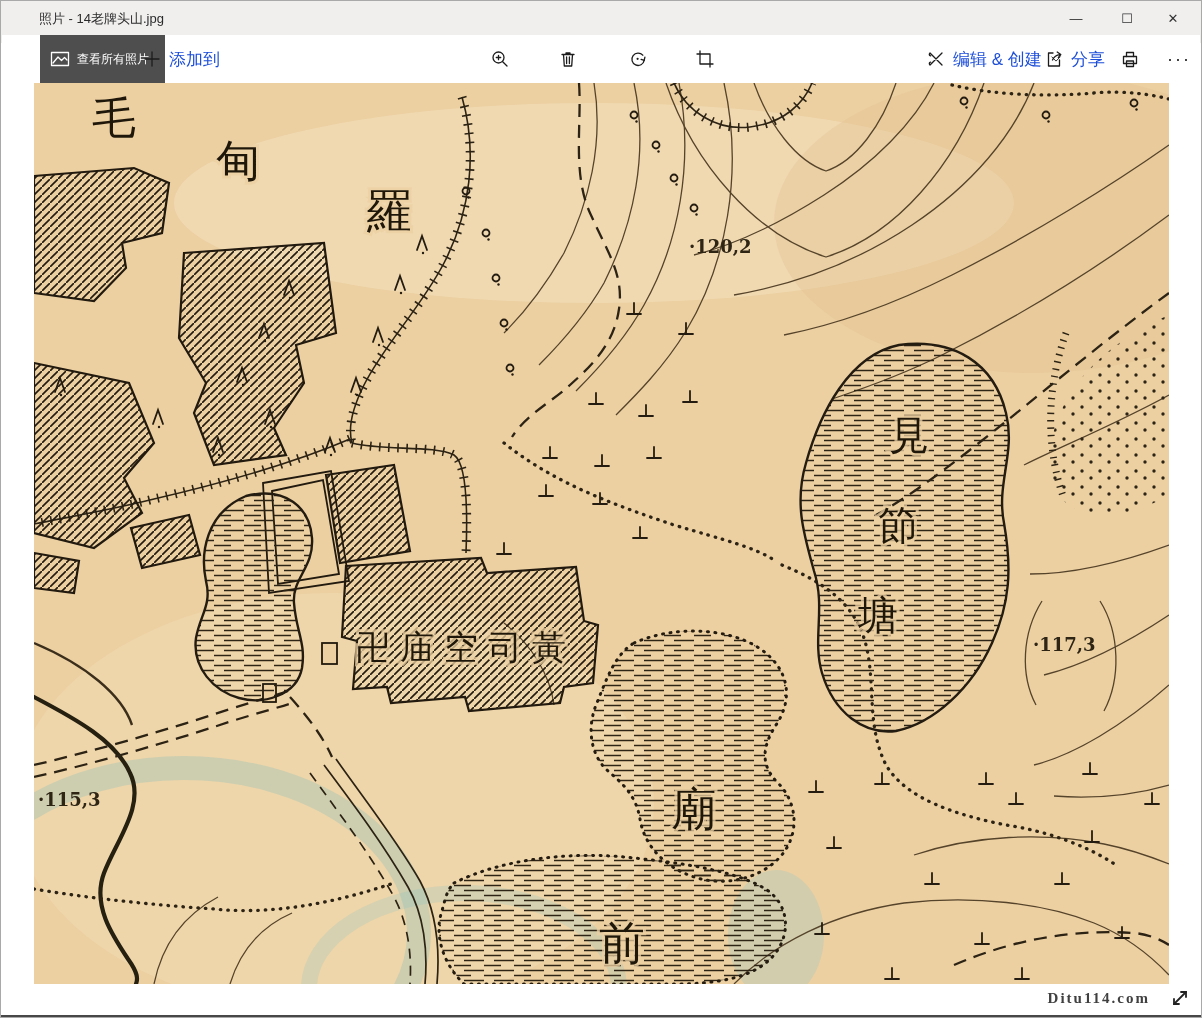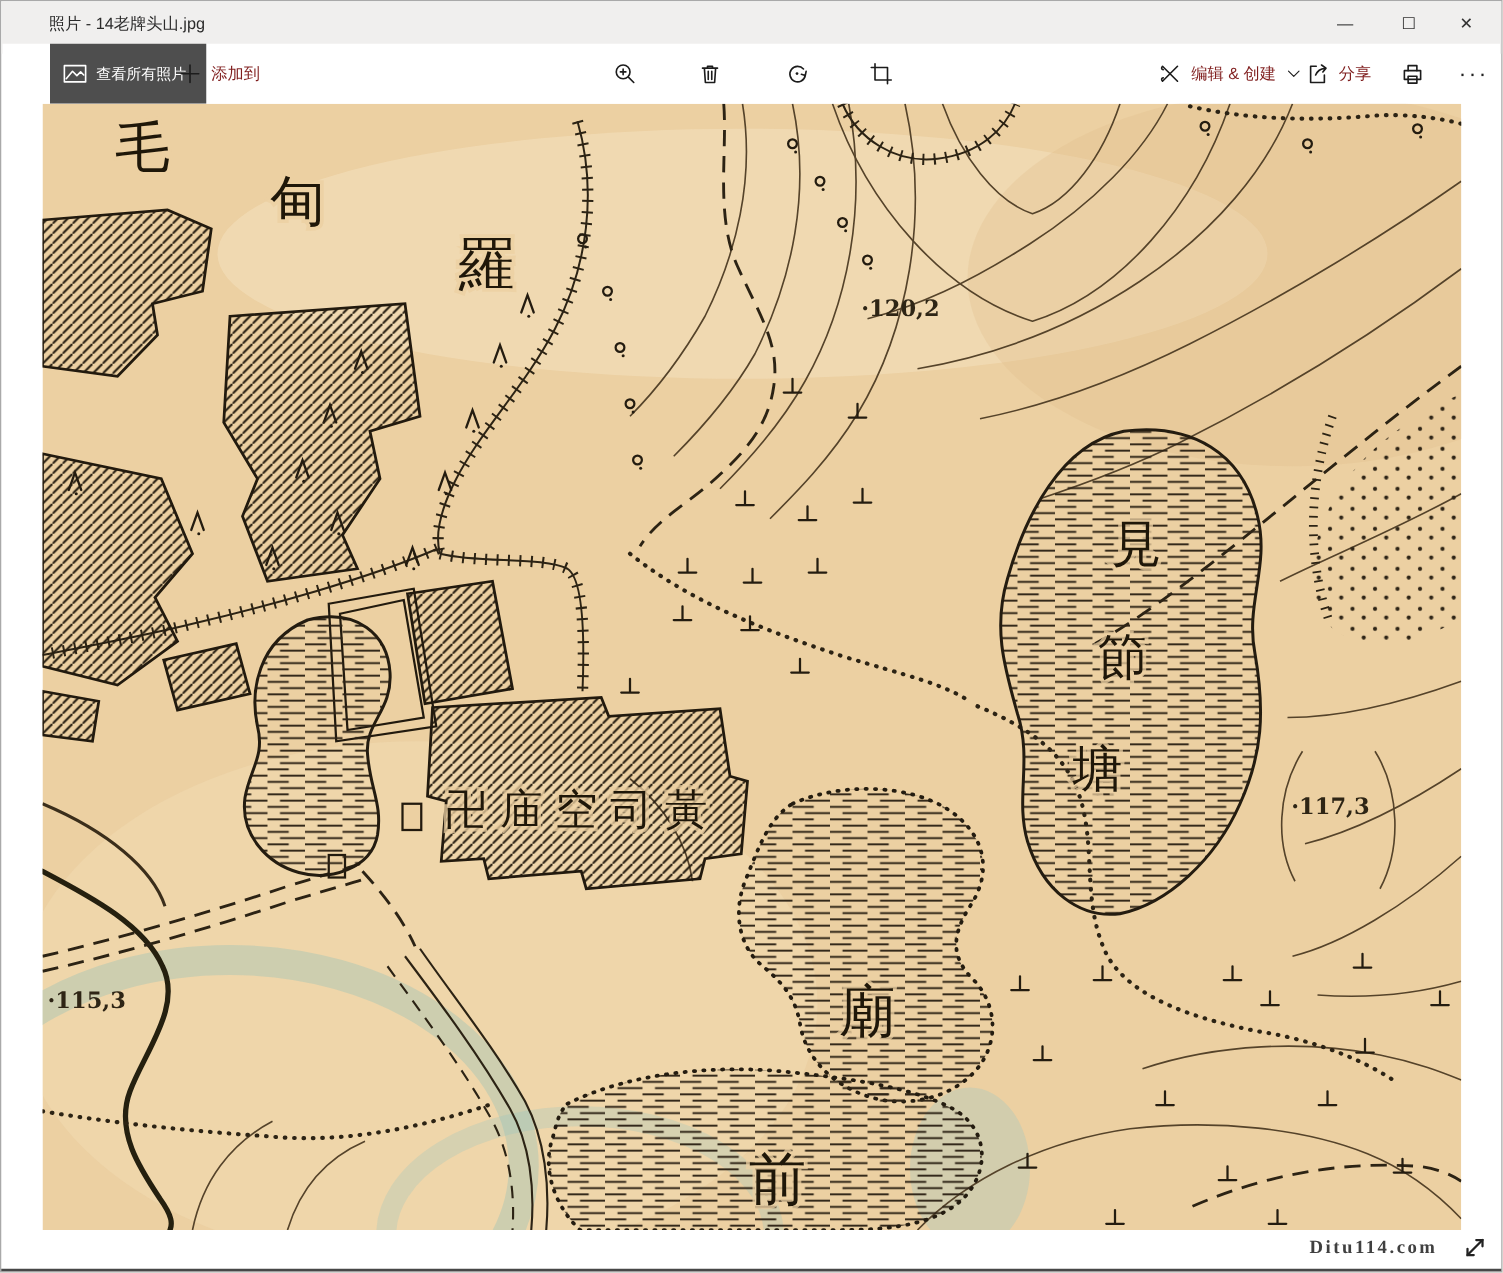--- a/index.html
+++ b/index.html
@@ -8,22 +8,22 @@
   
   #titlebar{position:absolute;left:0;top:0;right:0;height:42px;background:#f0efee;padding-left:12px;}
   #app-title{position:absolute;left:38px;top:9px;font-size:13px;color:#2b2b2b;}
   .winctl{position:absolute;top:0;width:46px;height:34px;display:flex;align-items:center;
     justify-content:center;font-size:13px;color:#333;}
   #btn-min{right:102px}#btn-max{right:51px}#btn-close{right:5px}
   
   #toolbar{position:absolute;left:1px;top:34px;right:1px;height:48px;background:#fff;}
   #see-all{position:absolute;left:0;top:0;width:125px;height:48px;background:#4e4e4e;color:#fff;
     display:flex;align-items:center;gap:7px;padding-left:10px;box-sizing:border-box;font-size:12px;cursor:pointer;margin-left:38px;}
-  .tbtn{position:absolute;top:0;height:48px;display:flex;align-items:center;gap:7px;color:#7f1d1d;
-    font-size:13px;cursor:pointer;}
+  .tbtn{position:absolute;top:0;height:48px;display:flex;align-items:center;gap:7px;color:#1d4ed8;
+    font-size:17px;cursor:pointer;}
   .icon20{width:20px;height:20px;display:block;}
   .icon20 *{stroke:#1c1c1c;stroke-width:1.3;fill:none;stroke-linecap:round;stroke-linejoin:round;}
   #see-all .icon20 *{stroke:#fff;}
   #btn-add{left:140px}
   #btn-zoom{left:488px}#btn-del{left:556px}#btn-rot{left:626px}#btn-crop{left:693px}
   #btn-edit{left:924px}#btn-share{left:1042px}#btn-print{left:1118px}
   #btn-more{left:1165px;font-size:18px;letter-spacing:2px;color:#222;}
   
   #content{position:absolute;left:1px;right:1px;top:82px;bottom:2px;background:#fff;}
   #map-wrap{position:absolute;left:32px;top:0;width:1135px;height:901px;}

